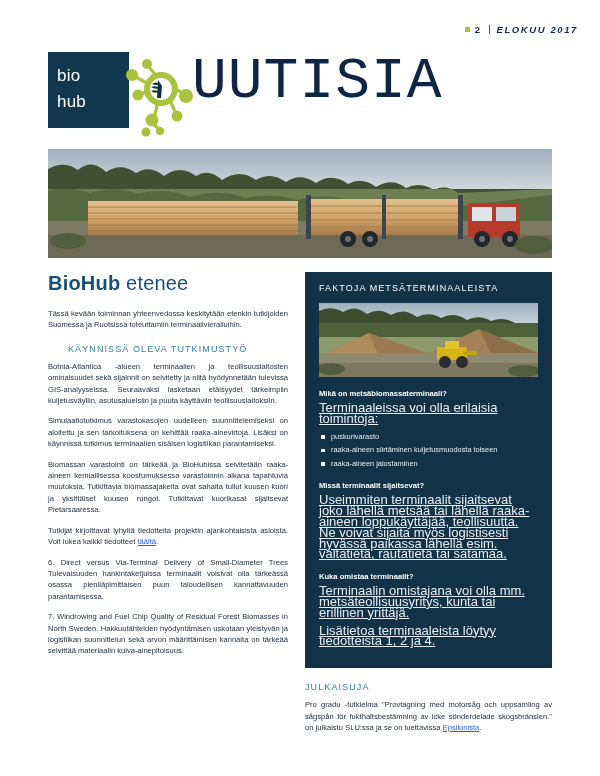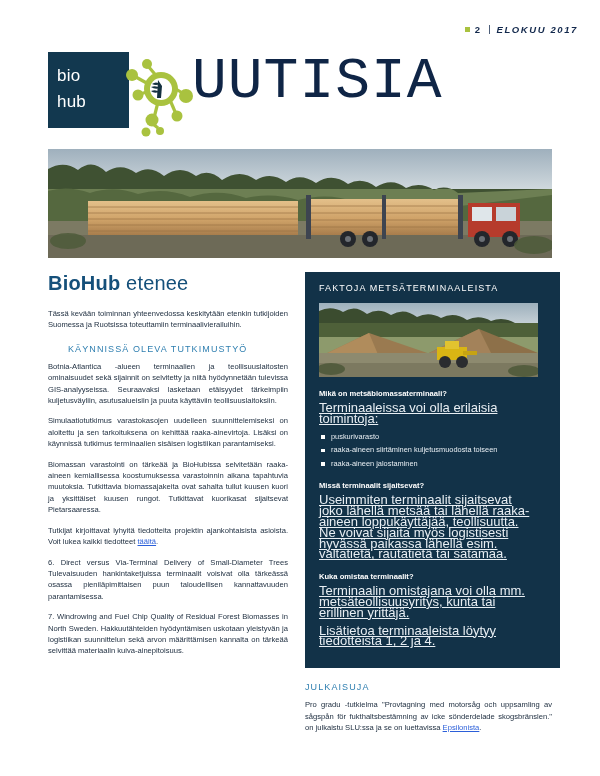--- a/index.html
+++ b/index.html
@@ -156,21 +156,21 @@
     padding-left: 20px;
   }
   a.inline-link {
     color: #2b5fd9;
   }
 
   
   .panel {
     background: #123248;
     color: #ffffff;
-    padding: 0 8px 14px 0;
+    padding: 0 0 14px 0;
     width: 247px;
   }
   .panel-head {
     font-size: 9px;
     letter-spacing: 1.1px;
     color: #ffffff;
     padding: 11px 14px 10px 14px;
     font-weight: 400;
   }
   .panel-photo {

